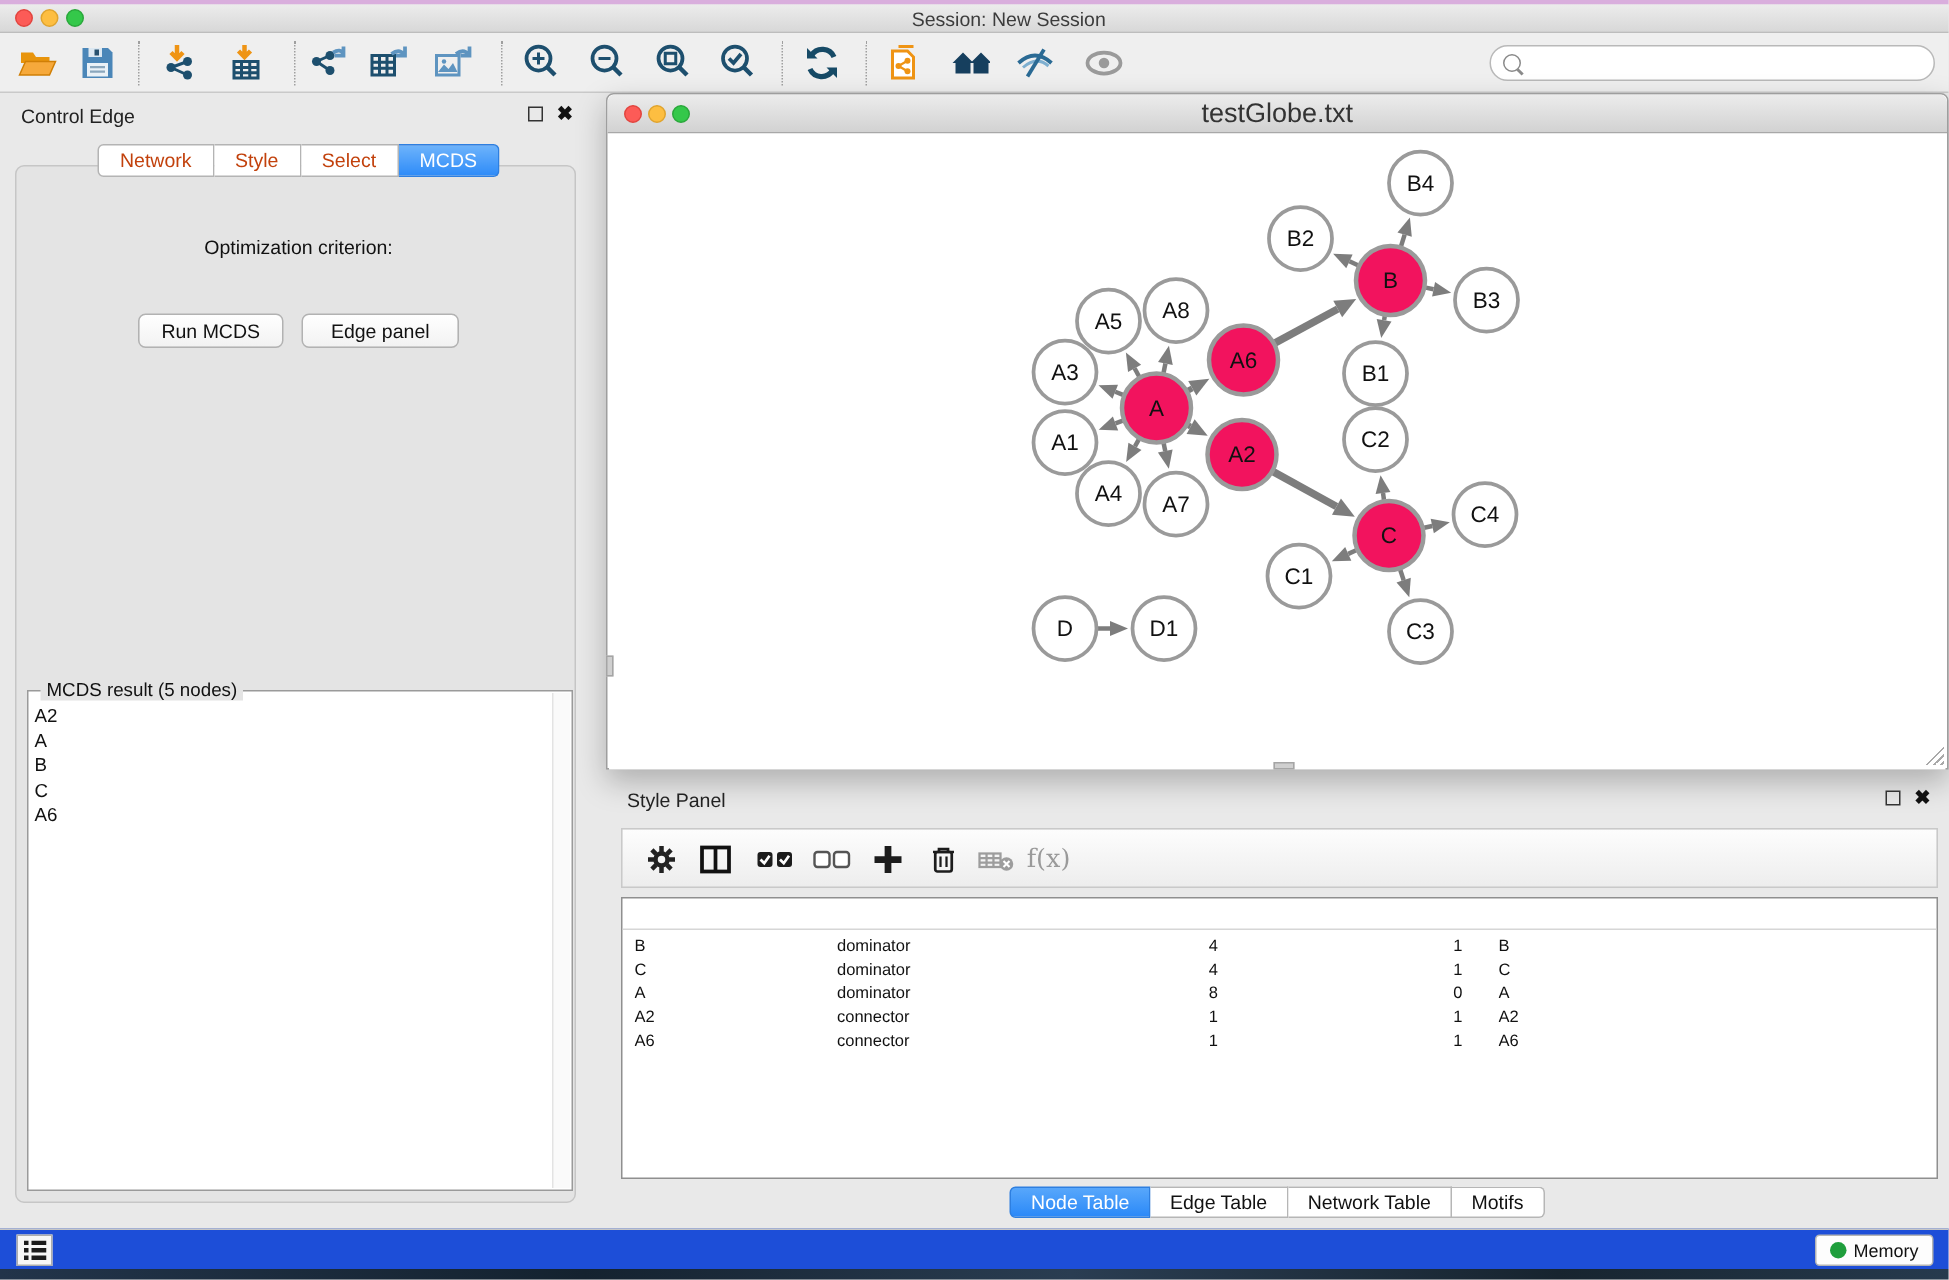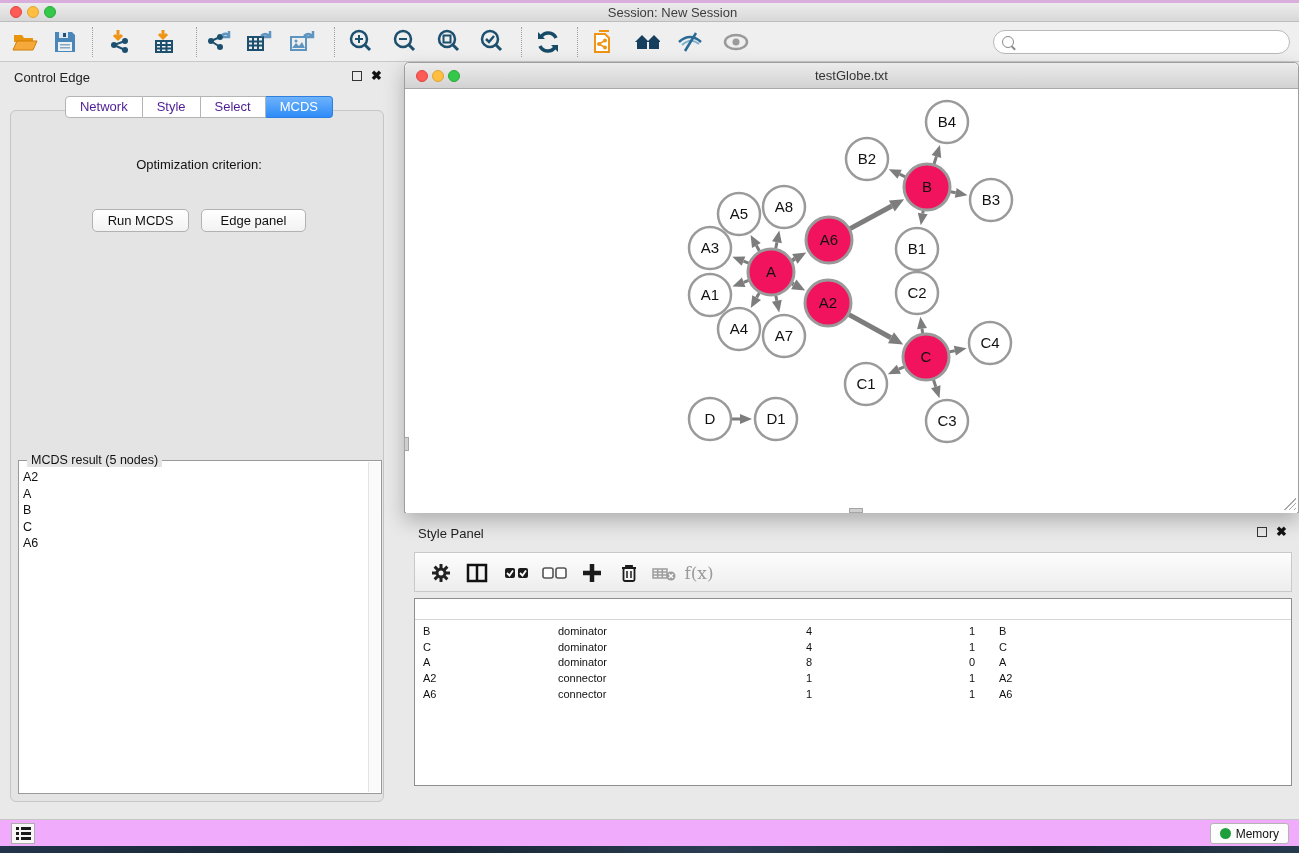--- a/index.html
+++ b/index.html
@@ -40,21 +40,21 @@
   #control-panel { left:8px; top:62px; width:382px; height:750px; }
   #cp-header { position:absolute; left:6px; top:8px; font-size:13px; color:#222; }
   .panel-btns { position:absolute; top:9px; display:flex; gap:9px; align-items:center; }
   .float-btn { width:10px; height:10px; border:1.5px solid #333; background:transparent; }
   .close-btn { font-size:13px; font-weight:bold; color:#111; line-height:10px; }
 
   #cp-card { position:absolute; left:2px; top:48px; width:374px; height:692px;
     background:#e4e4e4; border:1px solid #c6c6c6; border-radius:6px; }
   #cp-tabs { position:absolute; left:0; top:34px; width:382px; display:flex; justify-content:center; z-index:2; }
   .cp-tab { height:22px; line-height:20px; padding:0 14px; font-size:13px; background:#fff;
-    border:1px solid #b4b4b4; border-left:none; color:#4c1d95; }
+    border:1px solid #b4b4b4; border-left:none; color:#c2410c; }
   .cp-tab:first-child { border-left:1px solid #b4b4b4; border-radius:4px 0 0 4px; }
   .cp-tab:last-child { border-radius:0 4px 4px 0; }
   .cp-tab.active { background:linear-gradient(#6db3fb,#2e8bf8); color:#fff; border-color:#2e7fe0; }
 
   #opt-label { position:absolute; left:0; top:95px; width:382px; text-align:center;
     font-size:13px; color:#111; }
   #criterion-select { position:absolute; left:35px; top:113px; width:313px; height:23px;
     background:#fff; border:1px solid #b2b2b2; border-radius:4px; display:flex; align-items:center; }
   #criterion-select .val { flex:1; font-size:13px; color:#111; padding-left:8px; white-space:nowrap; overflow:hidden; }
   #criterion-select .stepper { width:20px; height:19px; margin-right:2px; border-radius:3px;
@@ -72,21 +72,21 @@
   #result-list { position:absolute; left:2px; top:8px; right:14px; bottom:2px; overflow:hidden; }
   .result-item { font-size:12.5px; color:#111; line-height:16.5px; padding-left:2px; }
   #result-scroll { position:absolute; right:1px; top:1px; bottom:1px; width:12px;
     background:#fafafa; border-left:1px solid #e3e3e3; }
 
   
   #net-window { left:404px; top:62px; width:895px; height:451px; background:#fff;
     border:1px solid #9e9e9e; border-radius:5px 5px 0 0; box-shadow:0 8px 20px rgba(0,0,0,0.25); }
   #net-titlebar { position:absolute; left:0; top:0; width:100%; height:26px;
     background:linear-gradient(#ececec,#d2d2d2); border-bottom:1px solid #a8a8a8; border-radius:5px 5px 0 0; }
-  #net-title { width:100%; text-align:center; font-size:13px; color:#333; line-height:25px; }
+  #net-title { width:100%; text-align:center; font-size:18px; color:#333; line-height:25px; }
   #net-canvas { position:absolute; left:1px; top:27px; width:891px; height:423px; background:#fff; }
   #graph-svg text { font-size:15px; fill:#111; font-family:"Liberation Sans",sans-serif; }
   #net-resize { position:absolute; right:2px; bottom:2px; width:12px; height:12px;
     background:
       linear-gradient(135deg, transparent 48%, #a9a9a9 48%, #a9a9a9 55%, transparent 55%,
         transparent 68%, #a9a9a9 68%, #a9a9a9 75%, transparent 75%,
         transparent 88%, #a9a9a9 88%, #a9a9a9 95%, transparent 95%); }
   #net-left-handle { position:absolute; left:-1px; top:374px; width:5px; height:14px;
     background:#cfcfcf; border:1px solid #a5a5a5; }
   #net-bottom-handle { position:absolute; left:444px; bottom:-1px; width:14px; height:5px;
@@ -110,21 +110,21 @@
   .td.num { text-align:right; }
 
   #tp-tabs { position:absolute; left:0; top:271px; width:895px; display:flex; justify-content:center; }
   .tp-tab { height:21px; line-height:19px; padding:0 13px; font-size:13px; background:#fff;
     border:1px solid #b6b6b6; border-left:none; color:#111; }
   .tp-tab:first-child { border-left:1px solid #b6b6b6; border-radius:4px 0 0 4px; }
   .tp-tab:last-child { border-radius:0 4px 4px 0; }
   .tp-tab.active { background:linear-gradient(#58a7fb,#2b89f8); color:#fff; border-color:#2e7fe0; }
 
   
-  #status-bar { left:0; top:819px; width:1299px; height:27px; background:#f0abfc;
+  #status-bar { left:0; top:819px; width:1299px; height:27px; background:#1d4ed8;
     border-top:1px solid #c6c6c6; }
   #list-btn { position:absolute; left:11px; top:3px; width:24px; height:21px; background:#f7f7f7;
     border:1px solid #adadad; display:flex; align-items:center; justify-content:center; }
   #memory-btn { position:absolute; right:10px; top:3px; height:21px; background:#fdfdfd;
     border:1px solid #b4b4b4; border-radius:3px; display:flex; align-items:center;
     padding:0 9px; gap:5px; font-size:12px; color:#111; }
   #memory-dot { width:11px; height:11px; border-radius:50%; background:#1f9e3c; }
   #desktop-bottom { left:0; top:846px; width:1299px; height:7px;
     background:linear-gradient(90deg,#22344a,#14222f 30%,#2a3d52 55%,#17242f 80%,#263a4e); }
 </style>
@@ -489,20 +489,26 @@
         <div class="td num" style="left: 421px; width: 139px; top: 49.1px;">1</div>
         <div class="td" style="left: 584px; width: 61px; top: 49.1px;">A2</div>
         <div class="td" style="left: 8px; width: 111px; top: 64.8px;">A6</div>
         <div class="td" style="left: 143px; width: 99px; top: 64.8px;">connector</div>
         <div class="td num" style="left: 266px; width: 131px; top: 64.8px;">1</div>
         <div class="td num" style="left: 421px; width: 139px; top: 64.8px;">1</div>
         <div class="td" style="left: 584px; width: 61px; top: 64.8px;">A6</div>
       </div>
   </div>
 
+  <div id="tp-tabs">
+      <div class="tp-tab active">Node Table</div>
+      <div class="tp-tab">Edge Table</div>
+      <div class="tp-tab">Network Table</div>
+      <div class="tp-tab">Motifs</div>
+    </div>
 </div>
 
 <div id="status-bar" class="abs">
   <div id="list-btn">
     <svg width="15" height="13">
         <g fill="#1c1c1c">
           <rect x="0" y="0" width="3" height="3"></rect>
           <rect x="5" y="0" width="10" height="3"></rect>
           <rect x="0" y="5" width="3" height="3"></rect>
           <rect x="5" y="5" width="10" height="3"></rect>

